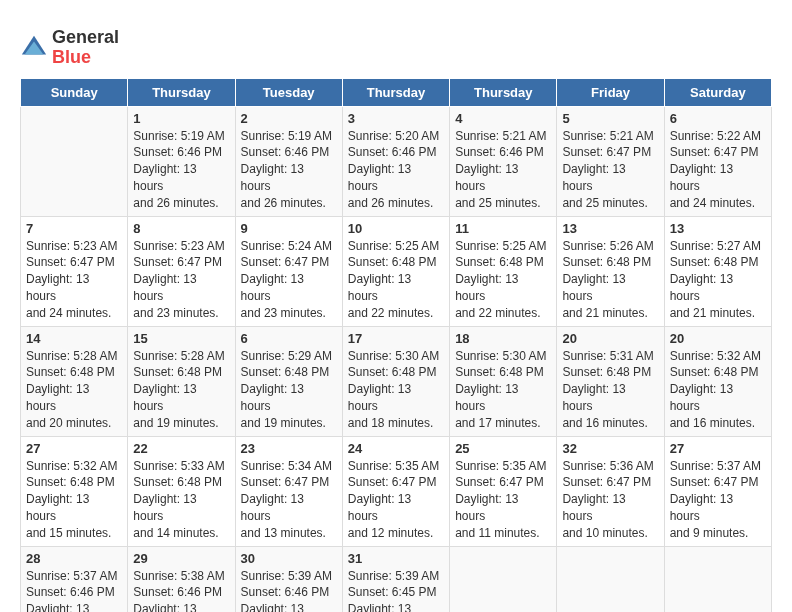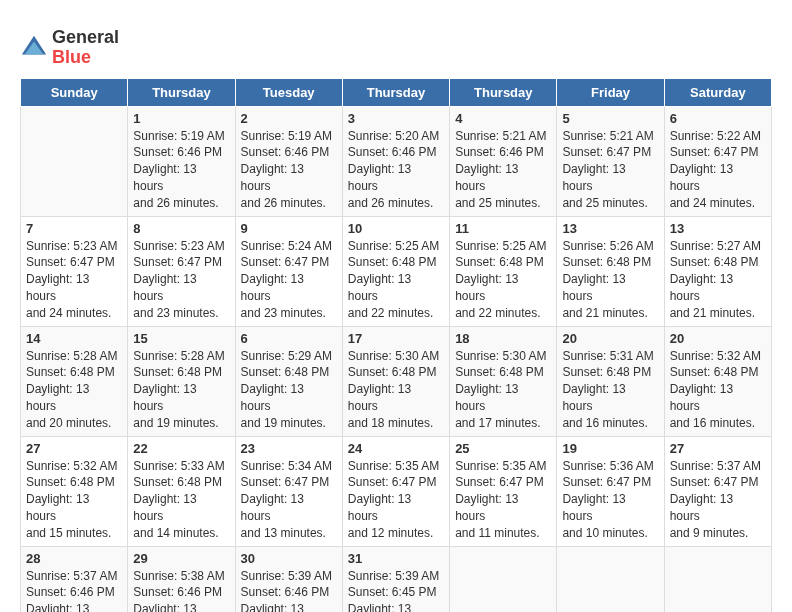--- a/index.html
+++ b/index.html
@@ -222,21 +222,21 @@
         </td>
         <td>
           <div class="day-num">24</div>
           <div class="day-detail">Sunrise: 5:35 AM<br>Sunset: 6:47 PM<br>Daylight: 13 hours<br>and 12 minutes.</div>
         </td>
         <td>
           <div class="day-num">25</div>
           <div class="day-detail">Sunrise: 5:35 AM<br>Sunset: 6:47 PM<br>Daylight: 13 hours<br>and 11 minutes.</div>
         </td>
         <td>
-          <div class="day-num">19</div>
+          <div class="day-num">32</div>
           <div class="day-detail">Sunrise: 5:36 AM<br>Sunset: 6:47 PM<br>Daylight: 13 hours<br>and 10 minutes.</div>
         </td>
         <td>
           <div class="day-num">27</div>
           <div class="day-detail">Sunrise: 5:37 AM<br>Sunset: 6:47 PM<br>Daylight: 13 hours<br>and 9 minutes.</div>
         </td>
       </tr>
       <tr>
         <td>
           <div class="day-num">28</div>

